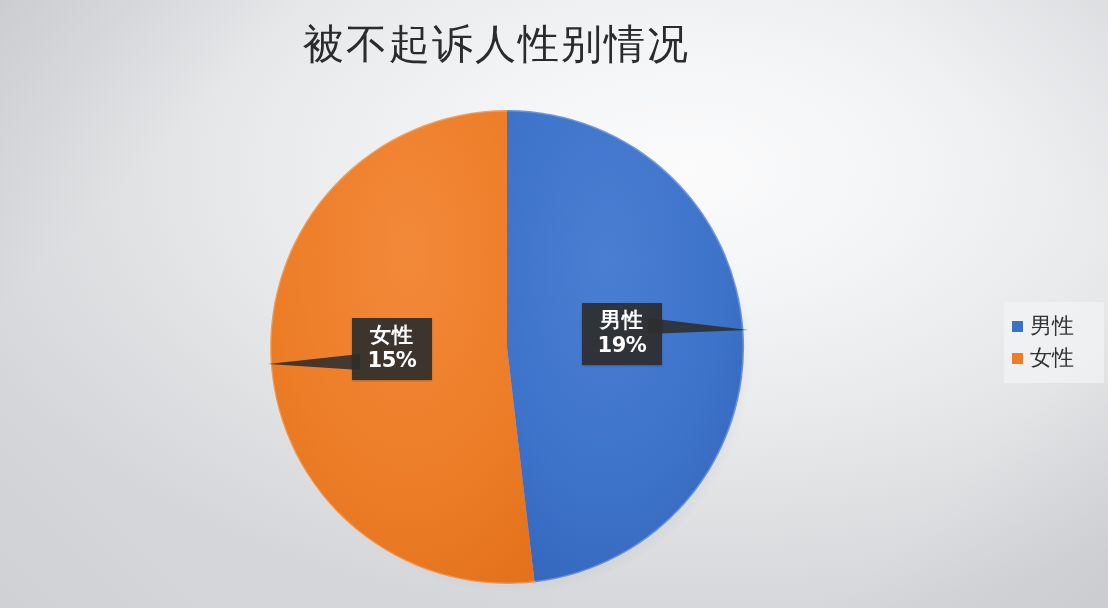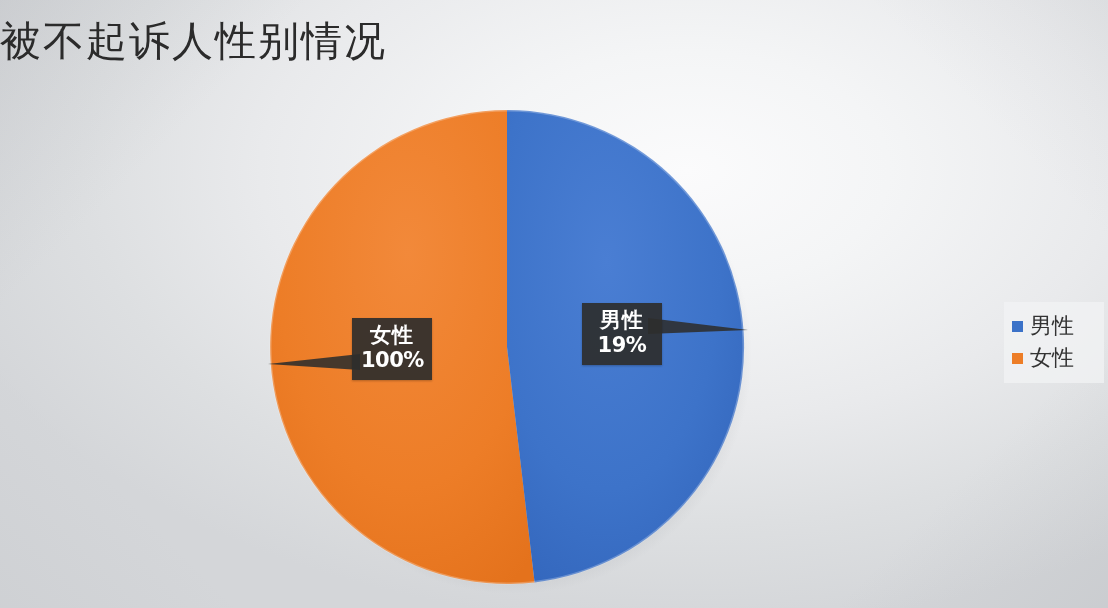--- a/index.html
+++ b/index.html
@@ -39,26 +39,26 @@
       linear-gradient(225deg, rgba(160,163,168,0.10) 0%, rgba(255,255,255,0) 14%),
       linear-gradient(45deg,  rgba(160,163,168,0.10) 0%, rgba(255,255,255,0) 14%);
   }
 
   
   #chart-title {
     position: absolute;
     top: 16px;
     left: 0;
     width: 993px;
-    text-align: left;
+    text-align: center;
     font-size: 41px;
     line-height: 56px;
     letter-spacing: 2px;
     color: #2b2b2b;
-    font-family: Liberation Mono, monospace;
+    font-family: Liberation Serif, serif;
     white-space: nowrap;
     z-index: 6;
   }
 
   
   #pie-wrap {
     position: absolute;
     left: 268px;
     top: 108px;
     width: 478px;
@@ -174,21 +174,21 @@
     <polygon points="92,4 0,14 92,20" fill="rgba(46,46,44,0.88)"></polygon>
   </svg>
 
   <div class="data-label" id="label-male">
     <span class="dl-name">男性</span>
     <span class="dl-value">19%</span>
   </div>
 
   <div class="data-label" id="label-female">
     <span class="dl-name">女性</span>
-    <span class="dl-value">100%</span>
+    <span class="dl-value">15%</span>
   </div>
 
   <div id="legend">
     <div class="legend-item">
       <span class="legend-swatch" style="background:#3B72C8"></span>
       <span class="legend-label">男性</span>
     </div>
     <div class="legend-item">
       <span class="legend-swatch" style="background:#ED7D27"></span>
       <span class="legend-label">女性</span>

